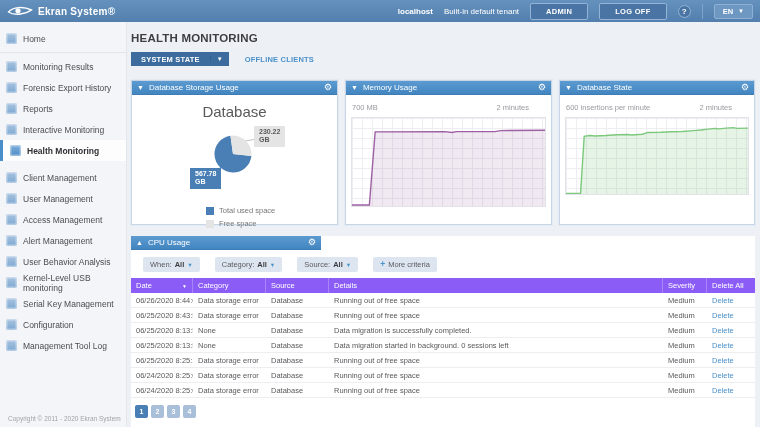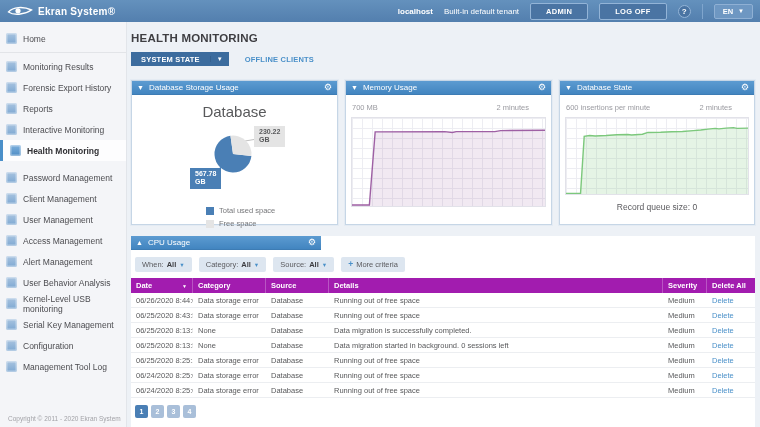--- a/index.html
+++ b/index.html
@@ -68,27 +68,27 @@
            background-size:10px 10px; }
   .p2 .chart { height:90px; } .p3 .chart { height:78px; }
   .chart svg { width:100%; height:100%; display:block; }
   .queue-label { position:absolute; left:0; right:0; top:121px; text-align:center; font-size:8.5px; color:#5a5a5e; }
 
   
   .cpu-section { margin-top:11px; background:#fff; flex:1; }
   .cpu-h { width:190px; }
   .filters { display:flex; gap:7px; margin:7px 0 0 4px; }
   .pill { background:#dde6f0; border-radius:2px; padding:3px 7px; font-size:7.5px; color:#5a5a5e;
-          display:flex; gap:3px; align-items:center; cursor:pointer; border:0; font-family:inherit; }
+          display:flex; gap:3px; align-items:center; cursor:pointer; border:0; font-family:inherit;margin-left:8px; }
   .pill b { color:#3c3c40; }
   .pill .pill-caret { color:#4a90c9; font-size:5.5px; }
   .pill .plus { color:#4a90c9; font-weight:bold; font-size:8.5px; line-height:1; }
 
   .tbl { margin-top:6px; }
-  .thead { display:flex; background:#a21caf; height:15px; color:#fff; font-size:7.5px; font-weight:bold; }
+  .thead { display:flex; background:#8b5cf6; height:15px; color:#fff; font-size:7.5px; font-weight:normal; }
   .th { padding:0 5px; display:flex; align-items:center; border-right:1px solid rgba(255,255,255,.25); }
   .th:last-child { border-right:0; }
   .th .sort { margin-left:auto; font-size:5px; cursor:pointer; }
   .trow { display:flex; height:15px; border-bottom:1px solid #eceef1; font-size:7.5px; color:#58595b; align-items:center; }
   .td { padding:0 5px; overflow:hidden; white-space:nowrap; }
   .c0{width:62px;} .c1{width:73px;} .c2{width:63px;} .c3{width:334px;} .c4{width:44px;} .c5{width:48px;}
   .del-link { color:#4a90c9; text-decoration:none; cursor:pointer; }
 
   .pager { display:flex; gap:3px; margin:7px 0 0 4px; }
   .pg { width:13px; height:13px; border-radius:2px; background:#a9bfd9; color:#fff; font-size:7px; font-weight:bold;
@@ -145,24 +145,20 @@
           <span class="icon-chip"></span>
           <span>Interactive Monitoring</span>
         </div>
         <div class="side-item active">
           <span class="icon-chip"></span>
           <span>Health Monitoring</span>
         </div>
         <div class="side-gap"></div>
         <div class="side-item">
           <span class="icon-chip"></span>
-          <span>Password Management</span>
-        </div>
-        <div class="side-item">
-          <span class="icon-chip"></span>
           <span>Client Management</span>
         </div>
         <div class="side-item">
           <span class="icon-chip"></span>
           <span>User Management</span>
         </div>
         <div class="side-item">
           <span class="icon-chip"></span>
           <span>Access Management</span>
         </div>
@@ -263,21 +259,20 @@
         <div class="chart-head">
           <span>600 insertions per minute</span>
           <span>2 minutes</span>
         </div>
         <div class="chart" id="dbstate-chart">
             <svg viewBox="0 0 100 100" preserveAspectRatio="none">
               <polygon points="0,100 0,99.17 8,99.17 10,24.17 13,23.00 16,23.67 22,23.00 28,22.00 34,21.67 36,22.33 42,21.33 45,19.00 52,18.67 58,18.00 64,17.67 70,16.67 74,15.83 78,14.67 82,13.67 84,14.33 88,13.33 92,12.67 94,13.67 100,13.33 100,100" fill="rgba(124,200,124,0.2)"></polygon>
               <polyline points="0,99.17 8,99.17 10,24.17 13,23.00 16,23.67 22,23.00 28,22.00 34,21.67 36,22.33 42,21.33 45,19.00 52,18.67 58,18.00 64,17.67 70,16.67 74,15.83 78,14.67 82,13.67 84,14.33 88,13.33 92,12.67 94,13.67 100,13.33" fill="none" stroke="#7cc87c" stroke-width="1.4" vector-effect="non-scaling-stroke"></polyline>
             </svg>
           </div>
-        <div class="queue-label">Record queue size: 0</div>
       </div>
     </div>
 
     <div class="cpu-section">
       <div class="panel-h cpu-h">
         <span class="tri">▲</span>
         <span>CPU Usage</span>
         <span class="gear">⚙</span>
       </div>
 

